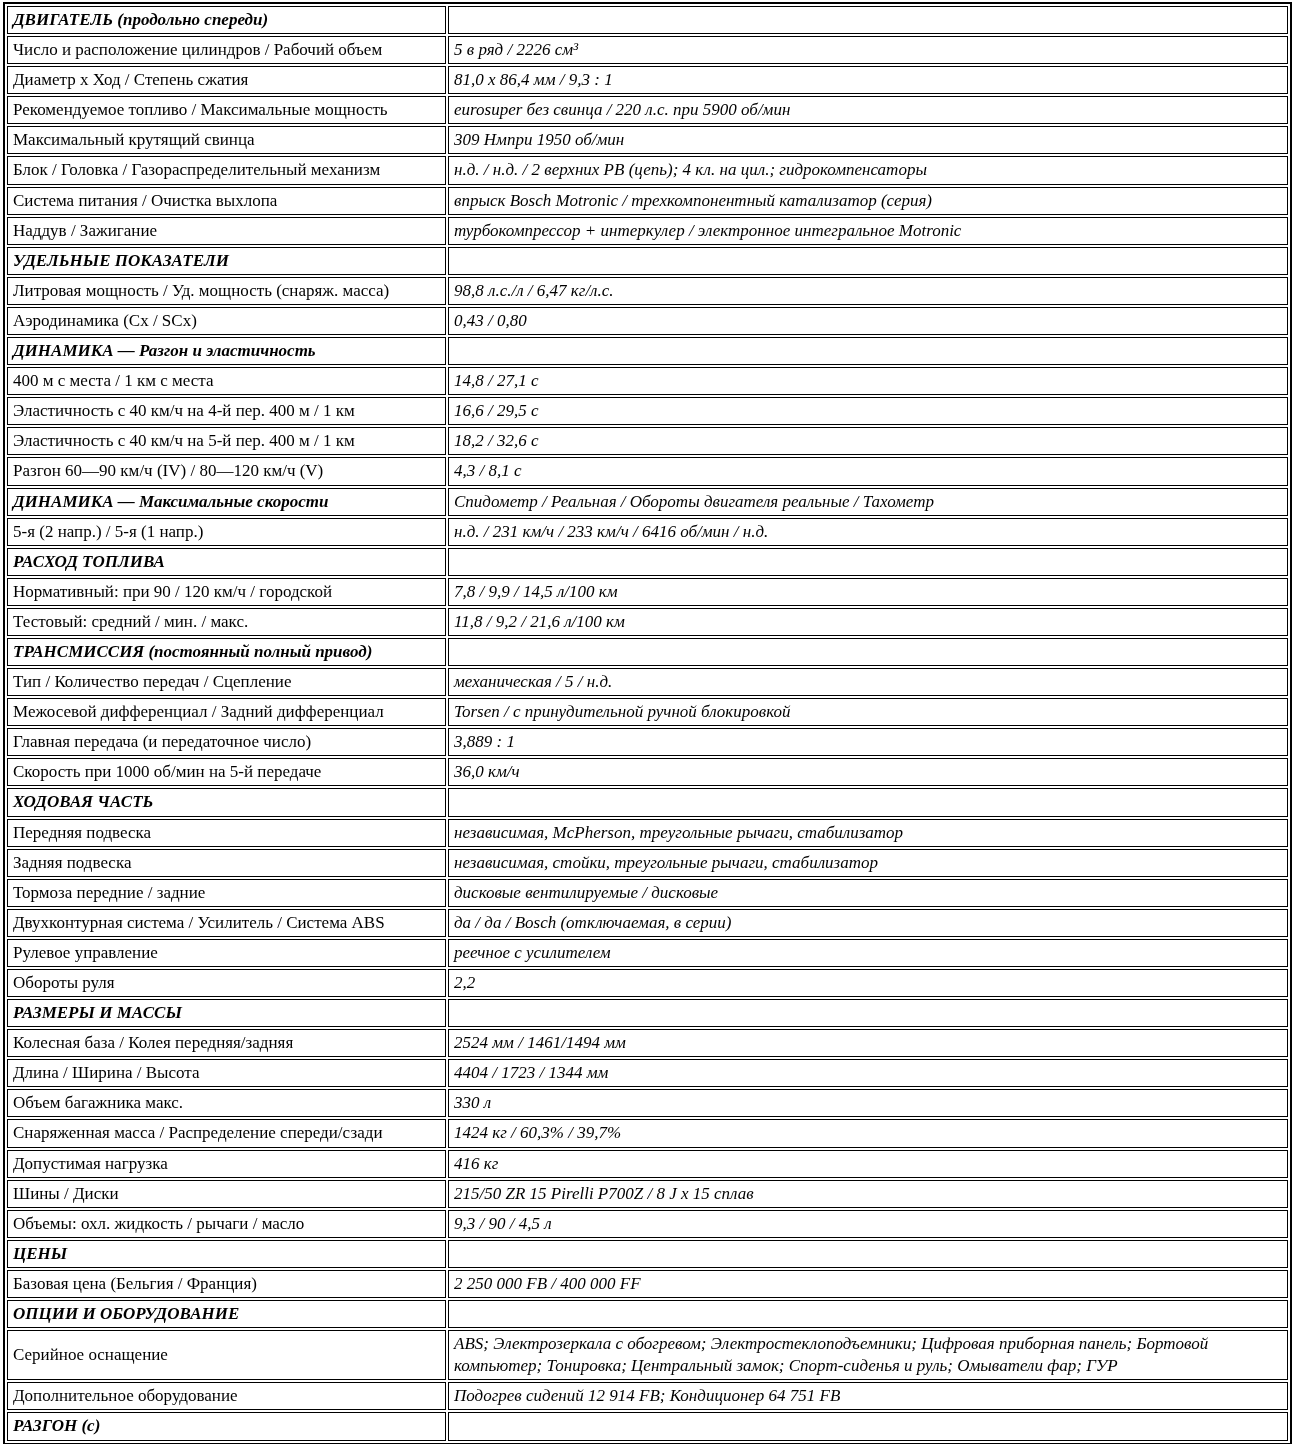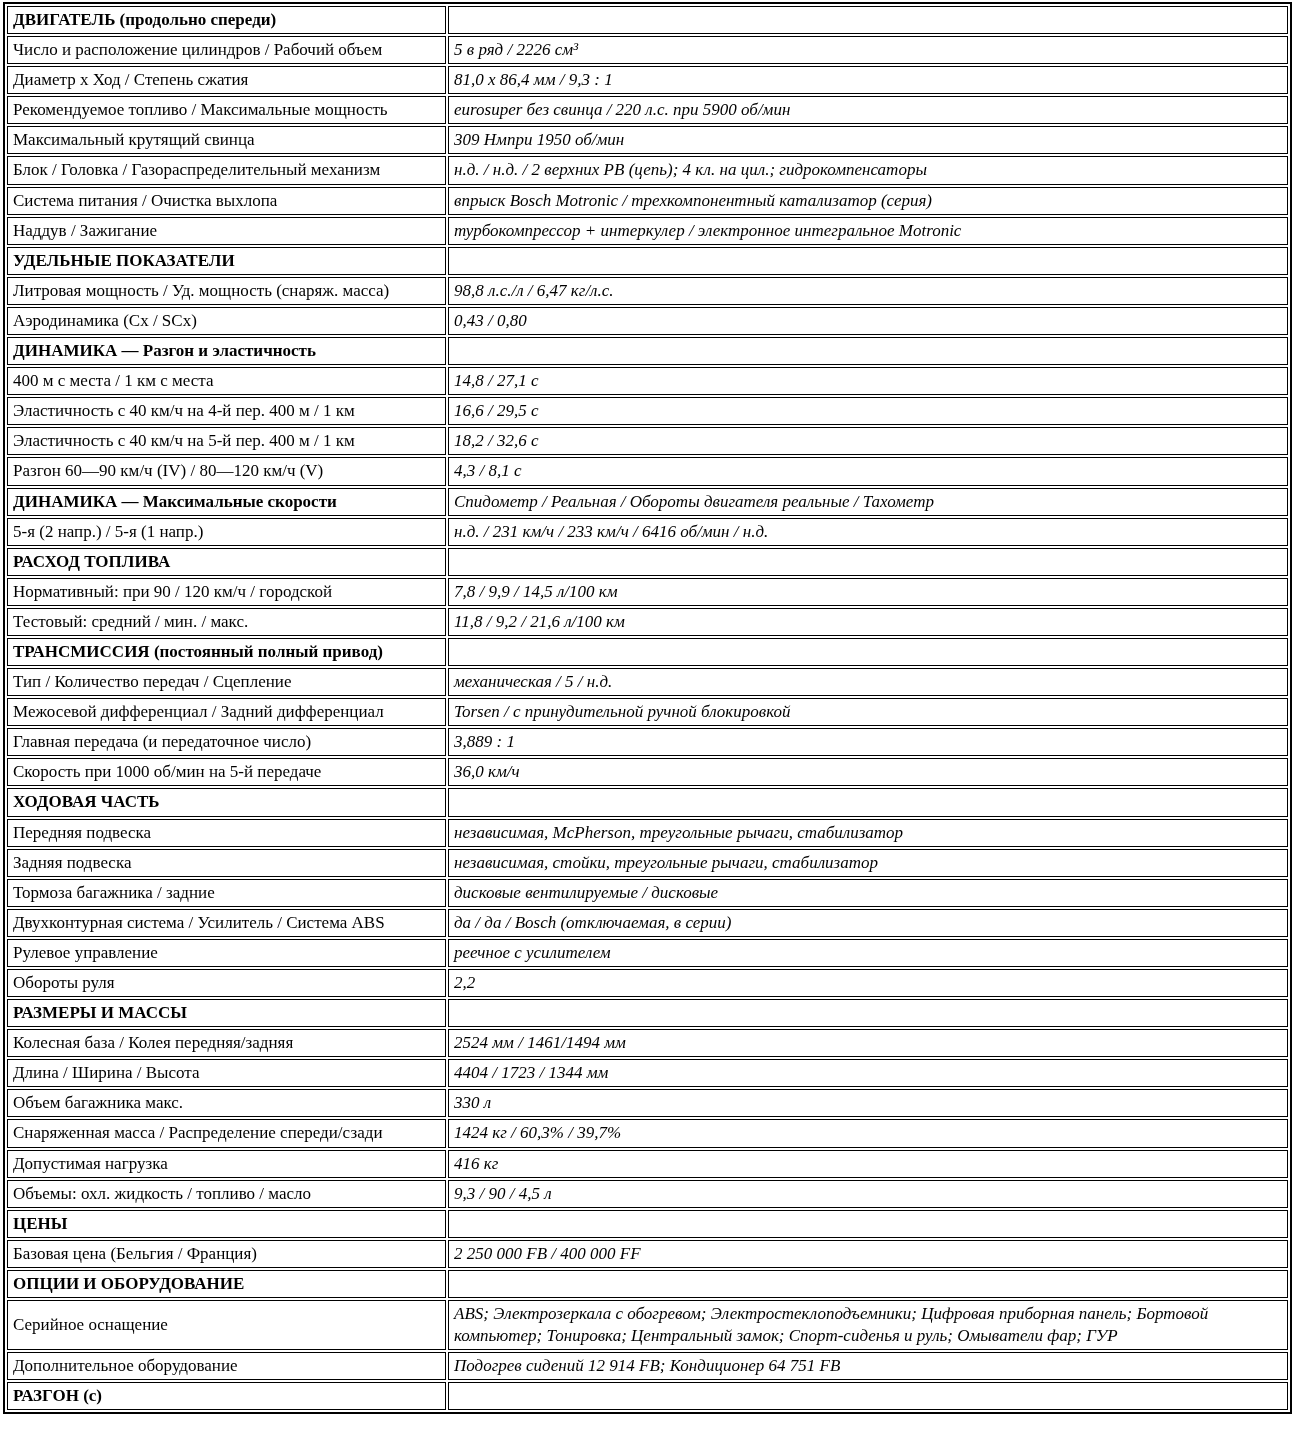--- a/index.html
+++ b/index.html
@@ -35,20 +35,21 @@
   }
   td.col-label {
     width: 428px;
   }
   td.col-value {
     width: auto;
     font-style: italic;
   }
   tr[data-name="section-row"] td.col-label {
     font-weight: bold;
+    font-style: italic;
   }
 </style>
 </head>
 <body>
 
 <div class="page" data-name="page">
   <table class="spec" data-name="spec-table">
     <tbody data-name="spec-table-body">
         <tr data-name="section-row">
           <td class="col-label" data-name="section-title">ДВИГАТЕЛЬ (продольно спереди)</td>
@@ -160,21 +161,21 @@
         </tr>
         <tr data-name="spec-row">
           <td class="col-label" data-name="spec-label">Передняя подвеска</td>
           <td class="col-value" data-name="spec-value">независимая, McPherson, треугольные рычаги, стабилизатор</td>
         </tr>
         <tr data-name="spec-row">
           <td class="col-label" data-name="spec-label">Задняя подвеска</td>
           <td class="col-value" data-name="spec-value">независимая, стойки, треугольные рычаги, стабилизатор</td>
         </tr>
         <tr data-name="spec-row">
-          <td class="col-label" data-name="spec-label">Тормоза багажника / задние</td>
+          <td class="col-label" data-name="spec-label">Тормоза передние / задние</td>
           <td class="col-value" data-name="spec-value">дисковые вентилируемые / дисковые</td>
         </tr>
         <tr data-name="spec-row">
           <td class="col-label" data-name="spec-label">Двухконтурная система / Усилитель / Система ABS</td>
           <td class="col-value" data-name="spec-value">да / да / Bosch (отключаемая, в серии)</td>
         </tr>
         <tr data-name="spec-row">
           <td class="col-label" data-name="spec-label">Рулевое управление</td>
           <td class="col-value" data-name="spec-value">реечное с усилителем</td>
         </tr>
@@ -200,21 +201,25 @@
         </tr>
         <tr data-name="spec-row">
           <td class="col-label" data-name="spec-label">Снаряженная масса / Распределение спереди/сзади</td>
           <td class="col-value" data-name="spec-value">1424 кг / 60,3% / 39,7%</td>
         </tr>
         <tr data-name="spec-row">
           <td class="col-label" data-name="spec-label">Допустимая нагрузка</td>
           <td class="col-value" data-name="spec-value">416 кг</td>
         </tr>
         <tr data-name="spec-row">
-          <td class="col-label" data-name="spec-label">Объемы: охл. жидкость / топливо / масло</td>
+          <td class="col-label" data-name="spec-label">Шины / Диски</td>
+          <td class="col-value" data-name="spec-value">215/50 ZR 15 Pirelli P700Z / 8 J x 15 сплав</td>
+        </tr>
+        <tr data-name="spec-row">
+          <td class="col-label" data-name="spec-label">Объемы: охл. жидкость / рычаги / масло</td>
           <td class="col-value" data-name="spec-value">9,3 / 90 / 4,5 л</td>
         </tr>
         <tr data-name="section-row">
           <td class="col-label" data-name="section-title">ЦЕНЫ</td>
           <td class="col-value" data-name="spec-value"></td>
         </tr>
         <tr data-name="spec-row">
           <td class="col-label" data-name="spec-label">Базовая цена (Бельгия / Франция)</td>
           <td class="col-value" data-name="spec-value">2 250 000 FB / 400 000 FF</td>
         </tr>

